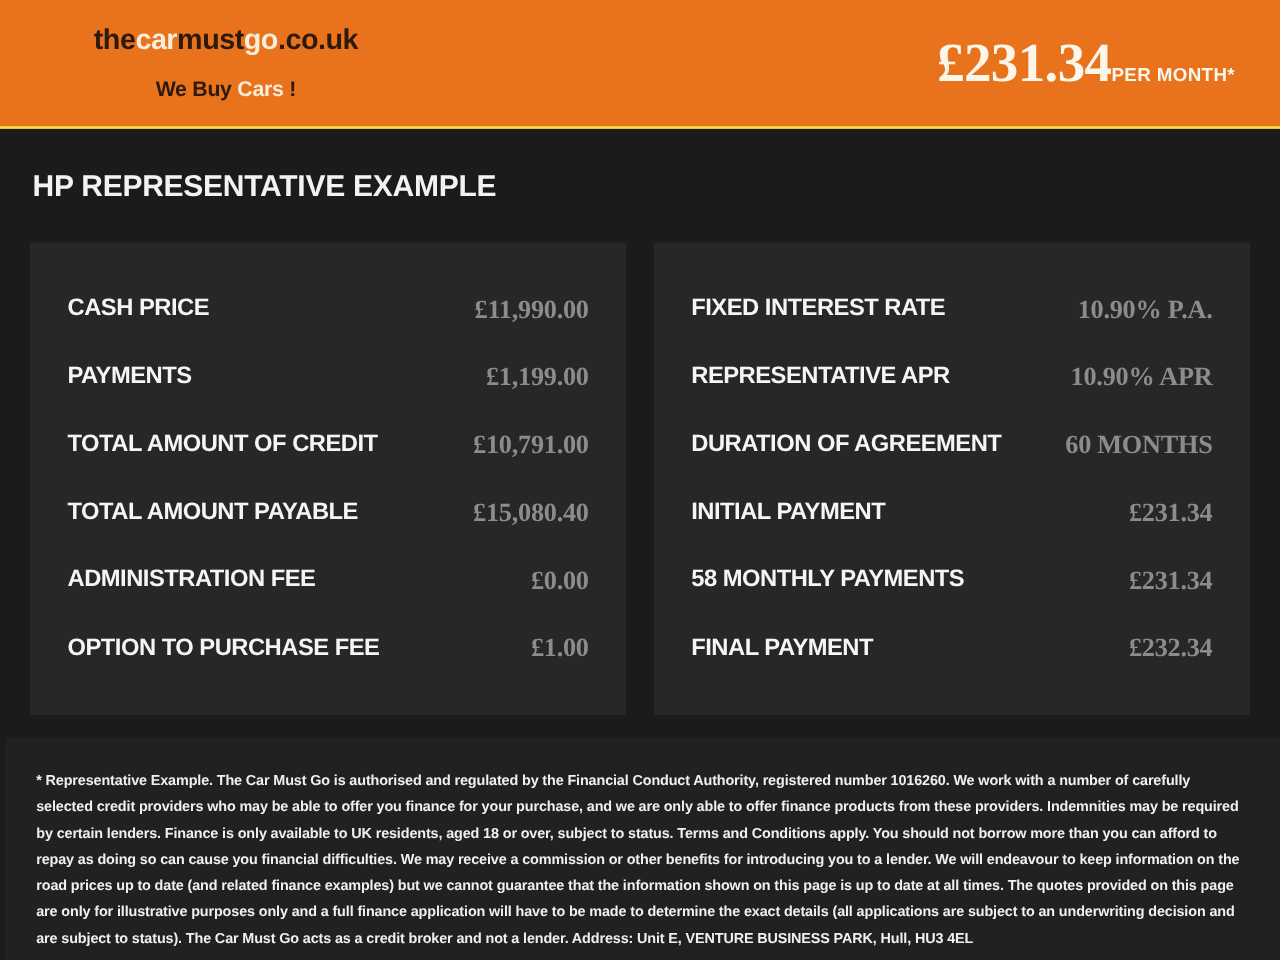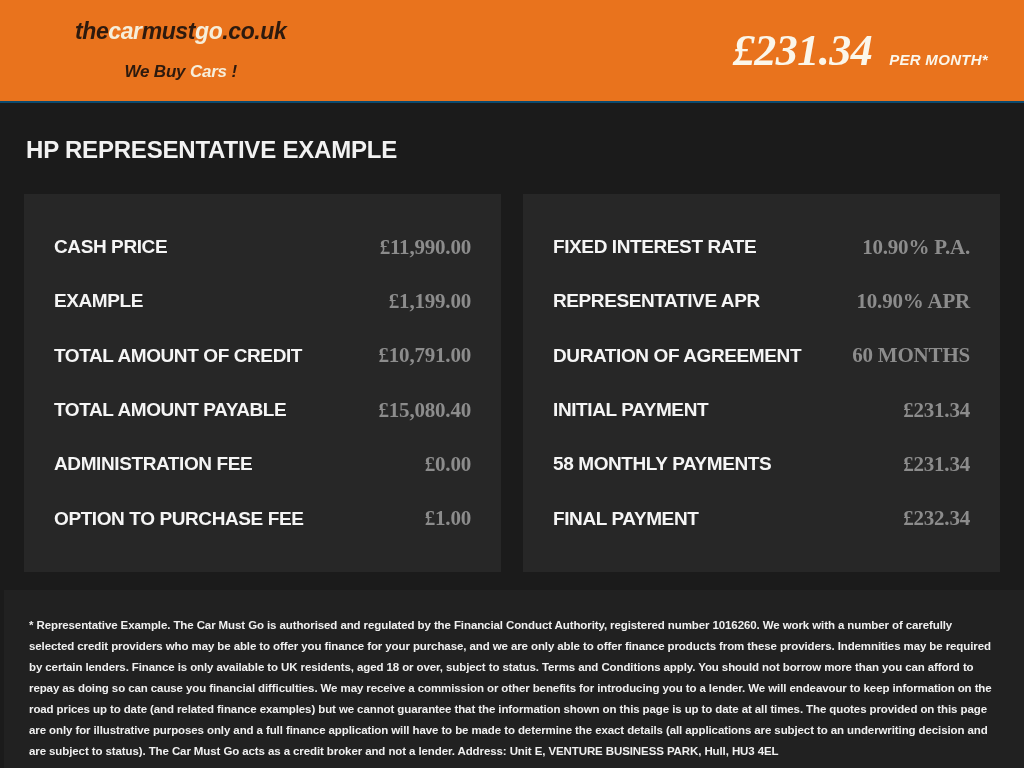--- a/index.html
+++ b/index.html
@@ -14,26 +14,25 @@
   .page {
     position: relative;
     width: 1024px;
     height: 768px;
   }
   
   .header {
     height: 103px;
     box-sizing: border-box;
     background: #E9731D;
-    border-bottom: 2px solid #0c4a6e;
+    border-bottom: 2px solid #fde047;
     display: flex;
     justify-content: space-between;
     align-items: center;
     padding: 0 36px 0 75px;
-    font-style: italic;
   }
   .logo { text-align: center; cursor: pointer; }
   .logo-main {
     font-size: 23px;
     font-weight: bold;
     letter-spacing: -0.4px;
     line-height: 1.1;
   }
   .logo-dark  { color: #2D1A0E; }
   .logo-cream { color: #F6EEDA; }
@@ -48,21 +47,20 @@
     font-family: "Liberation Serif", serif;
     font-weight: bold;
     font-size: 44px;
     color: #FBF6EA;
     letter-spacing: -0.5px;
   }
   .price-suffix {
     font-size: 15px;
     font-weight: bold;
     color: #FBF6EA;
-    margin-left: 17px;
     letter-spacing: 0.3px;
   }
   
   .main { padding: 33px 24px 0 24px; }
   .section-title {
     margin: 0 0 30px 2px;
     font-size: 24px;
     font-weight: bold;
     color: #F2F2F2;
     letter-spacing: -0.2px;
@@ -143,21 +141,21 @@
     <h1 class="section-title">HP REPRESENTATIVE EXAMPLE</h1>
 
     <div class="panels">
 
       <div class="panel">
         <div class="finance-row">
           <span class="finance-label">CASH PRICE</span>
           <span class="finance-value">£11,990.00</span>
         </div>
         <div class="finance-row">
-          <span class="finance-label">EXAMPLE</span>
+          <span class="finance-label">PAYMENTS</span>
           <span class="finance-value">£1,199.00</span>
         </div>
         <div class="finance-row">
           <span class="finance-label">TOTAL AMOUNT OF CREDIT</span>
           <span class="finance-value">£10,791.00</span>
         </div>
         <div class="finance-row">
           <span class="finance-label">TOTAL AMOUNT PAYABLE</span>
           <span class="finance-value">£15,080.40</span>
         </div>

